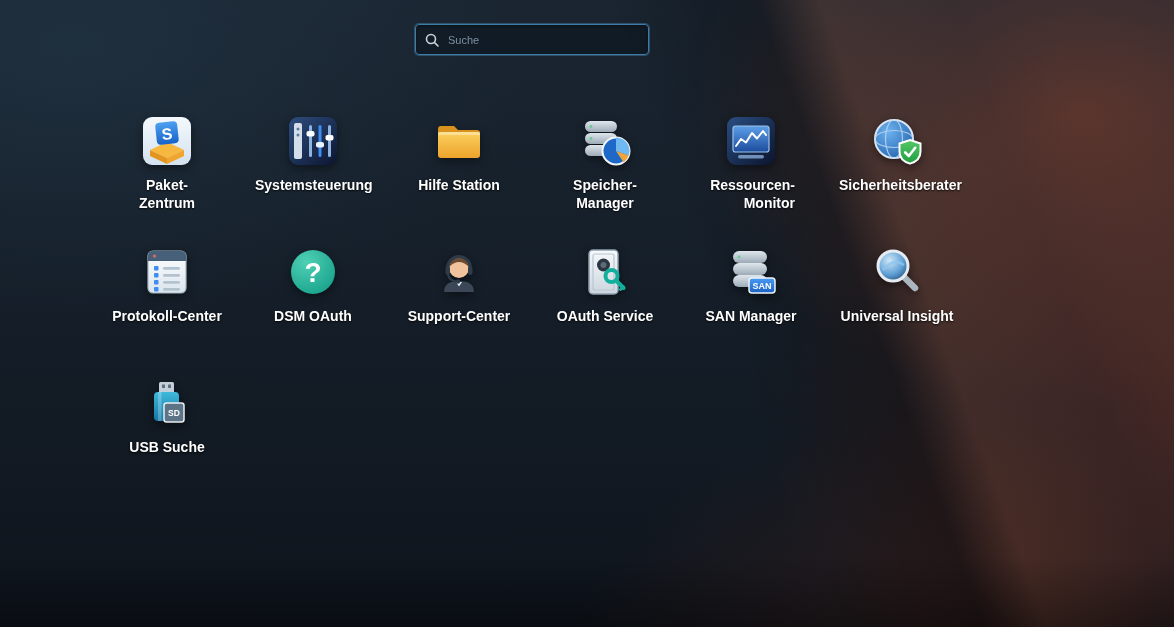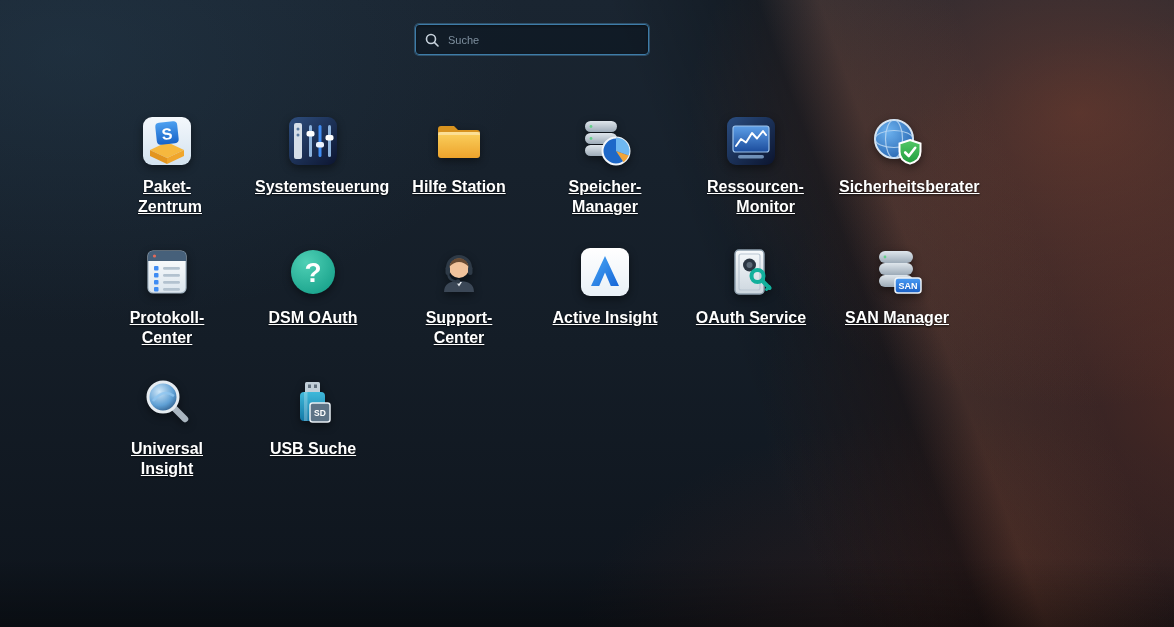--- a/index.html
+++ b/index.html
@@ -48,24 +48,23 @@
   .app-grid {
     position: absolute; left: 94px; top: 114px;
     display: grid; grid-template-columns: repeat(6, 146px); grid-auto-rows: 131px;
   }
   .tile { display: flex; flex-direction: column; align-items: center; cursor: pointer; }
   .tile .icon {
     width: 54px; height: 54px; display: block;
     filter: drop-shadow(0 3px 4px rgba(0,0,0,0.45));
   }
   .tile .label {
-    margin-top: 9px; font-size: 16px; font-weight: 700; color: #ffffff;
+    margin-top: 9px; font-size: 14px; font-weight: 700; color: #ffffff;
     text-align: center; line-height: 1.25; max-width: 116px;
     text-shadow: 0 1px 2px rgba(0,0,0,0.85);
-    text-decoration: underline;
   }
   .label.wrap-xs { max-width: 58px; }
   .label.wrap-sm { max-width: 88px; text-align: right; }
   svg text { font-family: "Liberation Sans", sans-serif; }
 </style>
 </head>
 <body>
 
 <div id="desktop">
   <div class="ridge"></div>
@@ -264,39 +263,20 @@
           <path d="M15.5 23 a11.5 11.5 0 0 1 23 0" fill="none" stroke="#2e3a47" stroke-width="3" stroke-linecap="round"></path>
           <rect x="13.5" y="21" width="4.5" height="9" rx="2.2" fill="#2e3a47"></rect>
           <rect x="36" y="21" width="4.5" height="9" rx="2.2" fill="#2e3a47"></rect>
           <path d="M16 29 q1 7 9 7.5" fill="none" stroke="#2e3a47" stroke-width="2.2"></path>
           <circle cx="26" cy="36.5" r="2.2" fill="#2e3a47"></circle>
         </svg>
       </span>
       <span class="label">Support-Center</span>
     </div>
 
-    <div class="tile">
-      <span class="icon">
-        <svg viewBox="0 0 54 54" width="54" height="54">
-          <defs>
-            <linearGradient id="ai-bg" x1="0" y1="0" x2="0" y2="1">
-                <stop offset="0" stop-color="#ffffff"></stop>
-                <stop offset="1" stop-color="#e9f0f7"></stop>
-              </linearGradient>
-            <linearGradient id="ai-tri" x1="0" y1="0" x2="1" y2="1">
-                <stop offset="0" stop-color="#4aa8f5"></stop>
-                <stop offset="1" stop-color="#1565d8"></stop>
-              </linearGradient>
-          </defs>
-          <rect x="3" y="3" width="48" height="48" rx="9" fill="url(#ai-bg)"></rect>
-          <path d="M27 11 L41 41 H32.8 L27 27.5 L21.2 41 H13 Z" fill="url(#ai-tri)"></path>
-        </svg>
-      </span>
-      <span class="label">Active Insight</span>
-    </div>
 
     <div class="tile">
       <span class="icon">
         <svg viewBox="0 0 54 54" width="54" height="54">
           <defs>
               <linearGradient id="oa-door" x1="0" y1="0" x2="0" y2="1">
                 <stop offset="0" stop-color="#f7fafc"></stop>
                 <stop offset="1" stop-color="#ccd6de"></stop>
               </linearGradient>
             </defs>

